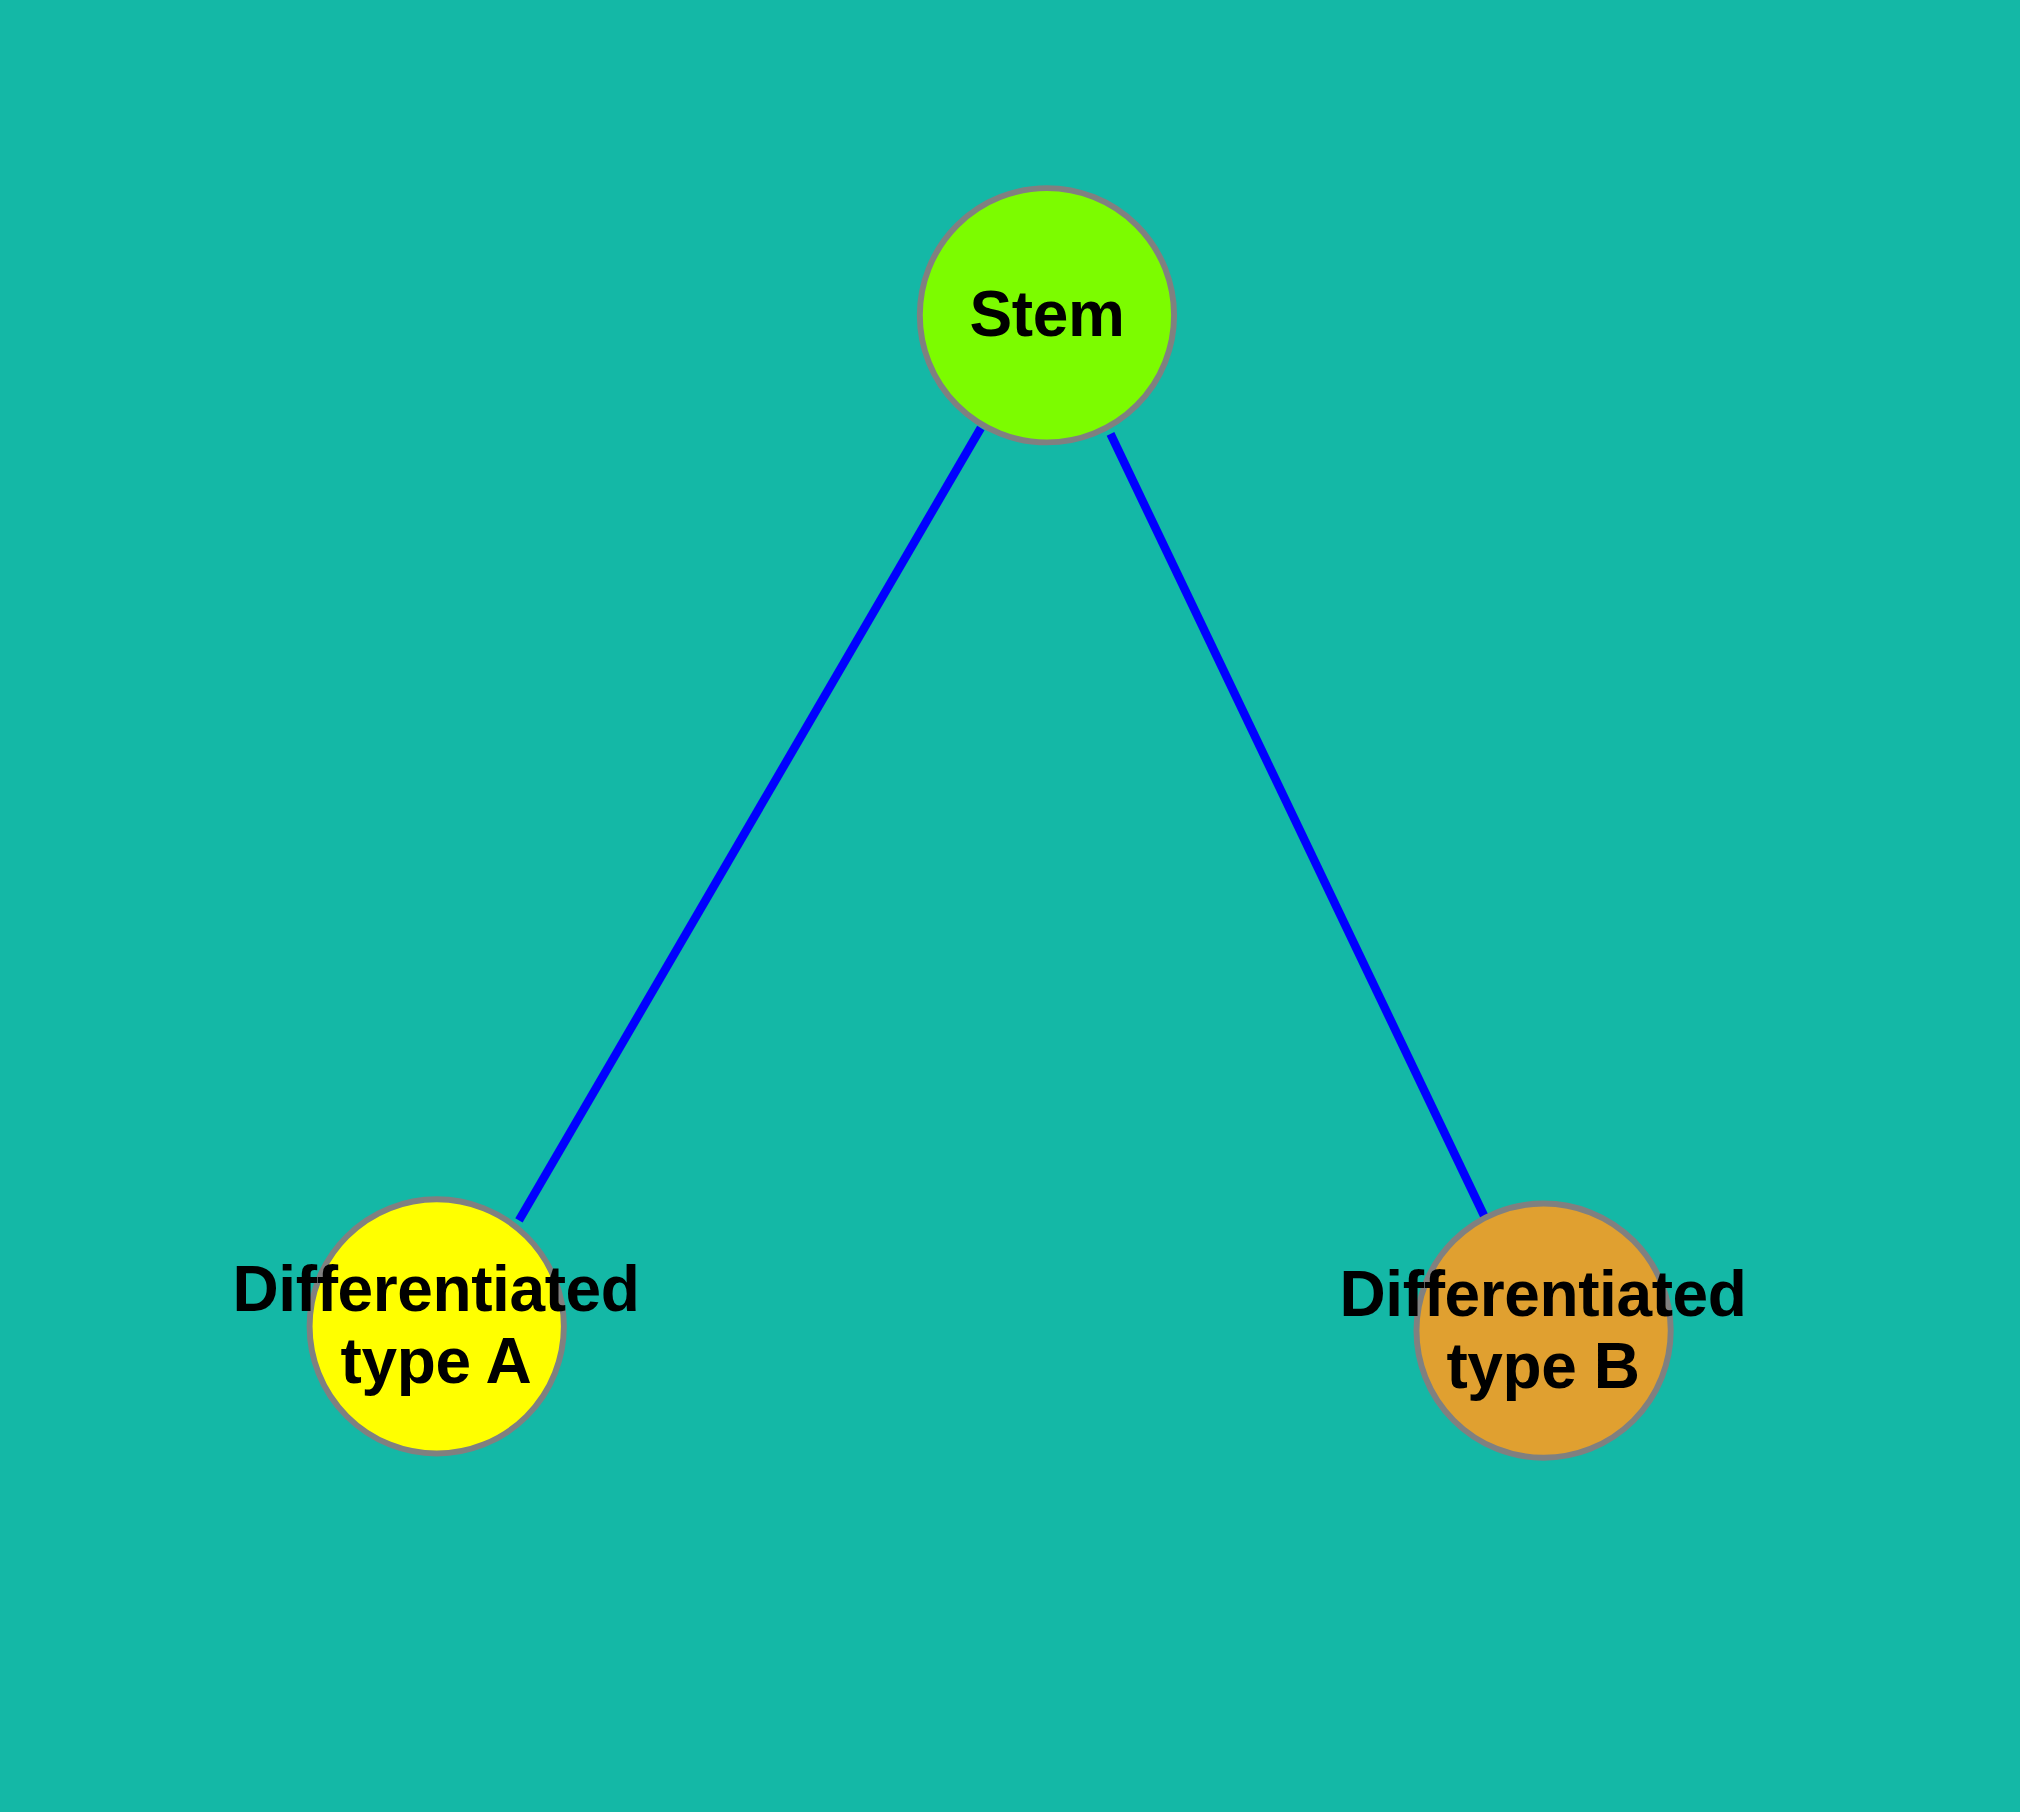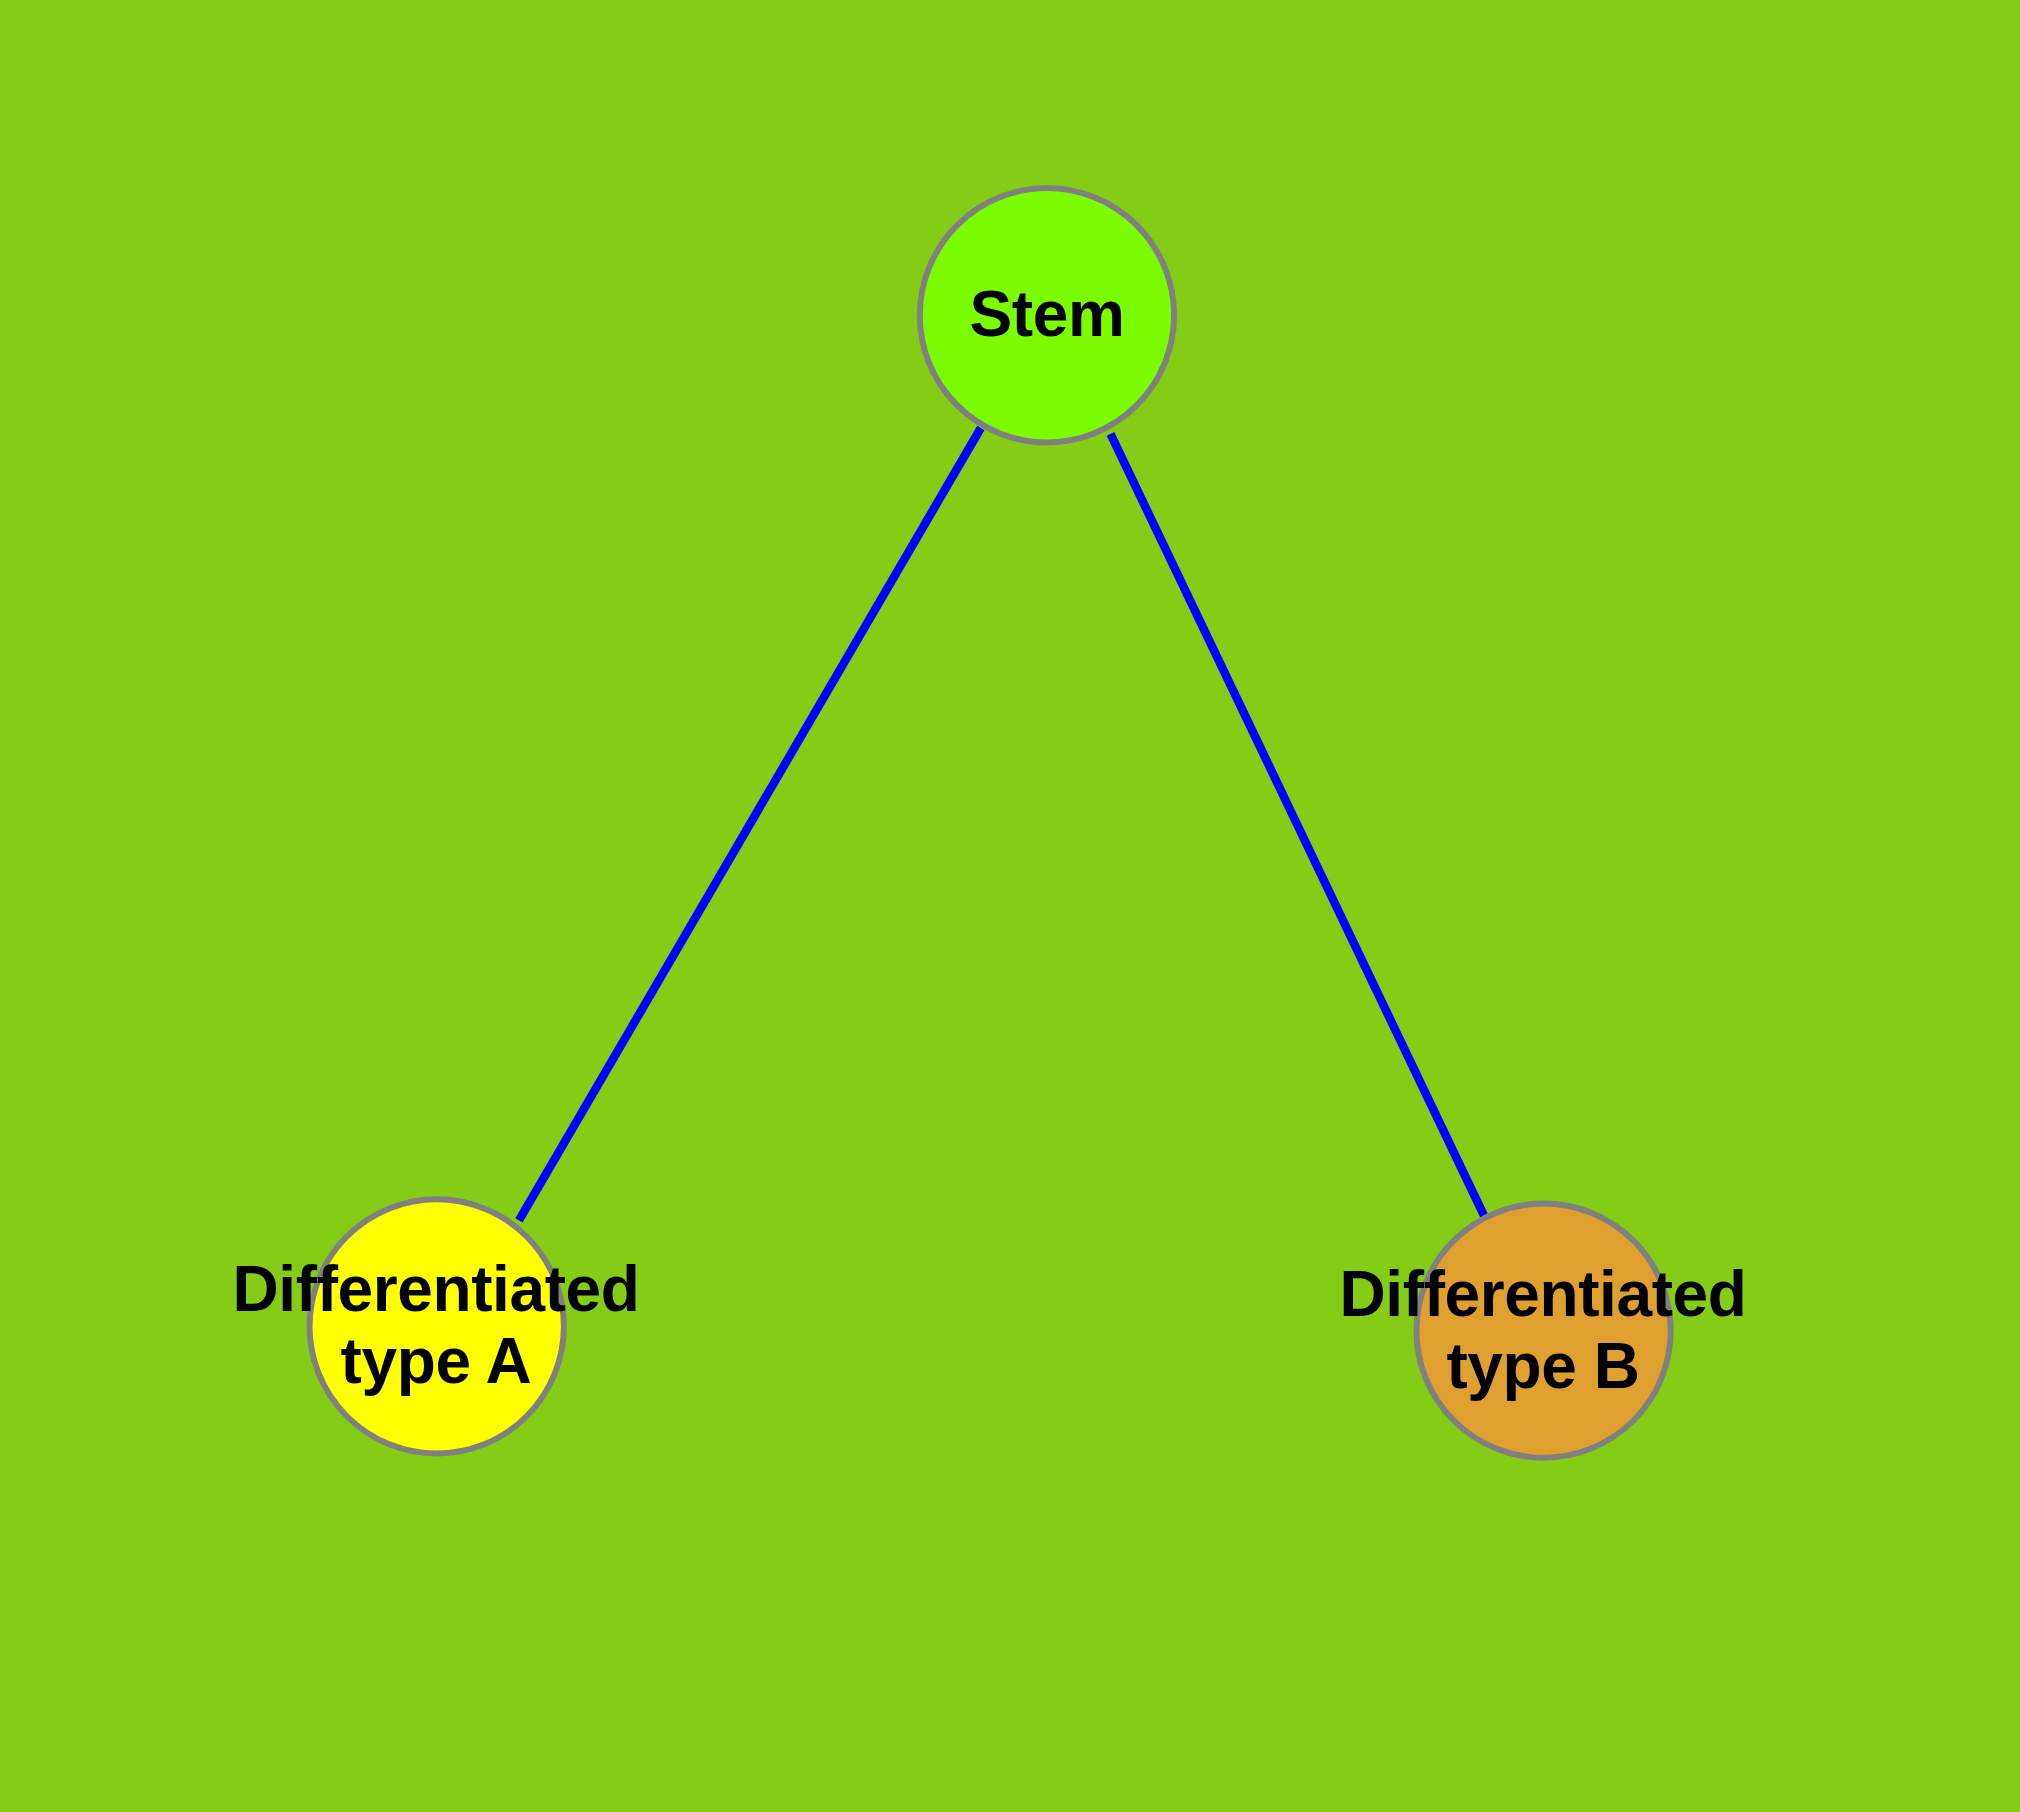--- a/index.html
+++ b/index.html
@@ -36,21 +36,21 @@
     line-height: 1.12;
     white-space: pre;
     pointer-events: none;
     transform: translate(-50%, -50%);
     letter-spacing: -0.4px;
   }
 </style>
 </head>
 <body style="background: rgb(204, 204, 251);">
 
-<div id="canvas" style="background: #84cc16;">
+<div id="canvas" style="background: #14b8a6;">
 
   <svg id="graph-svg" viewBox="0 0 2384 2138">
     <g id="edges-layer">
         <line x1="1157" y1="505" x2="612" y2="1440" stroke="#0000ff" stroke-width="10" stroke-linecap="butt"></line>
         <line x1="1310" y1="512" x2="1752" y2="1437" stroke="#0000ff" stroke-width="10" stroke-linecap="butt"></line>
       </g>
     <g id="nodes-layer">
         <circle cx="1235" cy="372" r="150" fill="#7cfc00" stroke="#808080" stroke-width="7"></circle>
         <circle cx="515" cy="1565" r="150" fill="#ffff00" stroke="#808080" stroke-width="7"></circle>
         <circle cx="1821" cy="1570" r="150" fill="#e0a030" stroke="#808080" stroke-width="7"></circle>

